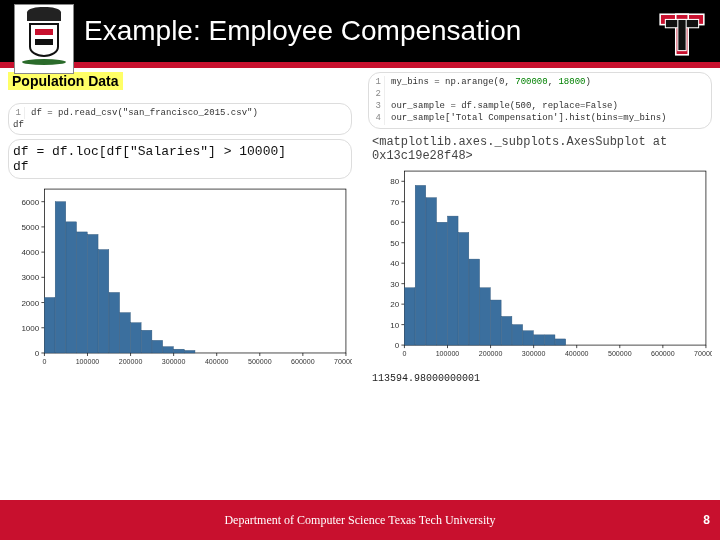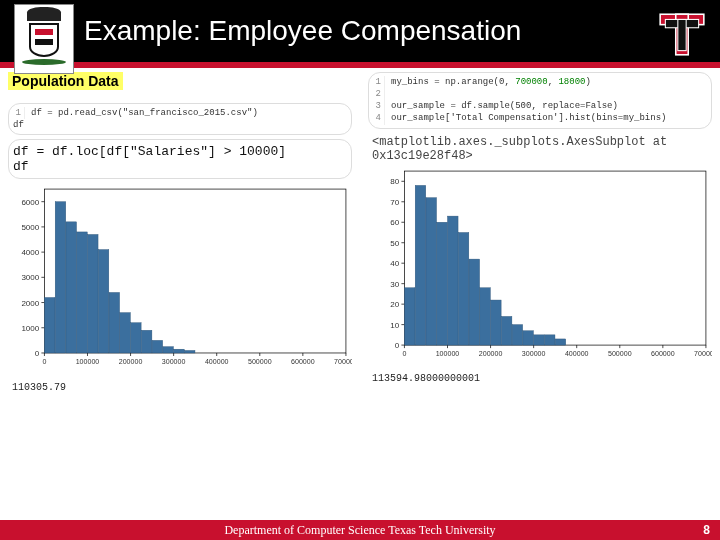--- a/index.html
+++ b/index.html
@@ -88,21 +88,21 @@
     font-size: 10px;
     color:#222;
     padding:2px 4px 4px 4px;
   }
   .chart {
     width: 100%;
     background:#fff;
   }
   .footer {
     position:absolute; bottom:0; left:0; right:0;
-    height:20px;
+    height:40px;
     background:#c8102e;
     color:#fff;
     display:flex; align-items:center; justify-content:center;
     font-family: "Times New Roman", serif;
     font-size:12px;
   }
   .page-num {
     position:absolute; right:10px;
     font-family: Arial, sans-serif;
     font-size:12px; font-weight:bold;
@@ -187,21 +187,20 @@
         <rect x="99.85714285714286" y="108.18461538461538" width="10.429999999999996" height="59.815384615384616" fill="#3b6f9e" stroke="#2a5175" stroke-width="0.4"></rect>
         <rect x="110.5" y="128.12307692307692" width="10.429999999999996" height="39.87692307692308" fill="#3b6f9e" stroke="#2a5175" stroke-width="0.4"></rect>
         <rect x="121.14285714285714" y="138.09230769230768" width="10.429999999999996" height="29.907692307692315" fill="#3b6f9e" stroke="#2a5175" stroke-width="0.4"></rect>
         <rect x="131.78571428571428" y="145.56923076923076" width="10.429999999999996" height="22.430769230769243" fill="#3b6f9e" stroke="#2a5175" stroke-width="0.4"></rect>
         <rect x="142.42857142857144" y="155.53846153846155" width="10.429999999999996" height="12.461538461538453" fill="#3b6f9e" stroke="#2a5175" stroke-width="0.4"></rect>
         <rect x="153.07142857142856" y="161.76923076923077" width="10.429999999999996" height="6.230769230769226" fill="#3b6f9e" stroke="#2a5175" stroke-width="0.4"></rect>
         <rect x="163.71428571428572" y="164.26153846153846" width="10.429999999999996" height="3.738461538461536" fill="#3b6f9e" stroke="#2a5175" stroke-width="0.4"></rect>
         <rect x="174.35714285714286" y="165.5076923076923" width="10.429999999999996" height="2.4923076923076906" fill="#3b6f9e" stroke="#2a5175" stroke-width="0.4"></rect>
       </svg>
 
-    <div class="out-num">110305.79</div>
   </div>
 
   <div class="col">
 
     <div class="cell-outer">
       <div class="code"><span class="ln">1</span><span>my_bins = np.arange(0, <span style="color:#008000">700000</span>, <span style="color:#008000">18000</span>)</span>
 <span class="ln">2</span>
 <span class="ln">3</span><span>our_sample = df.sample(500, replace=False)</span>
 <span class="ln">4</span><span>our_sample['Total Compensation'].hist(bins=my_bins)</span></div>
     </div>

